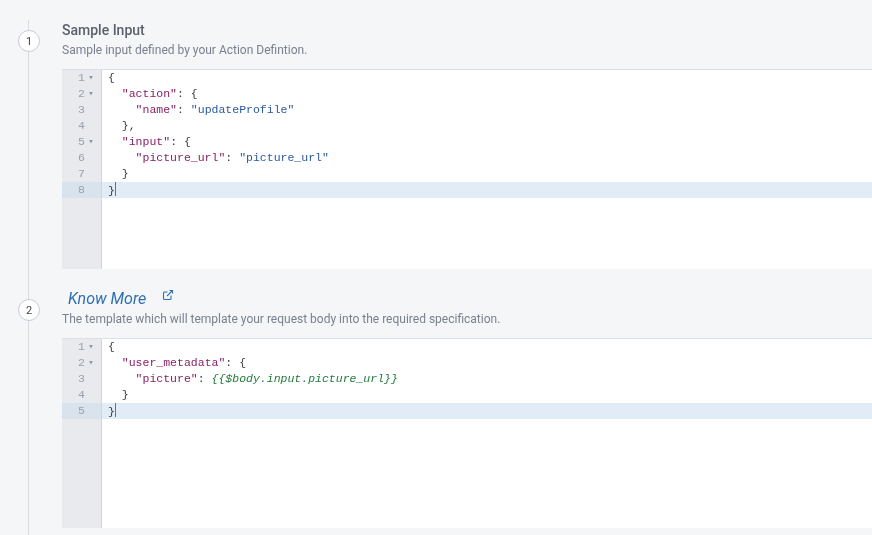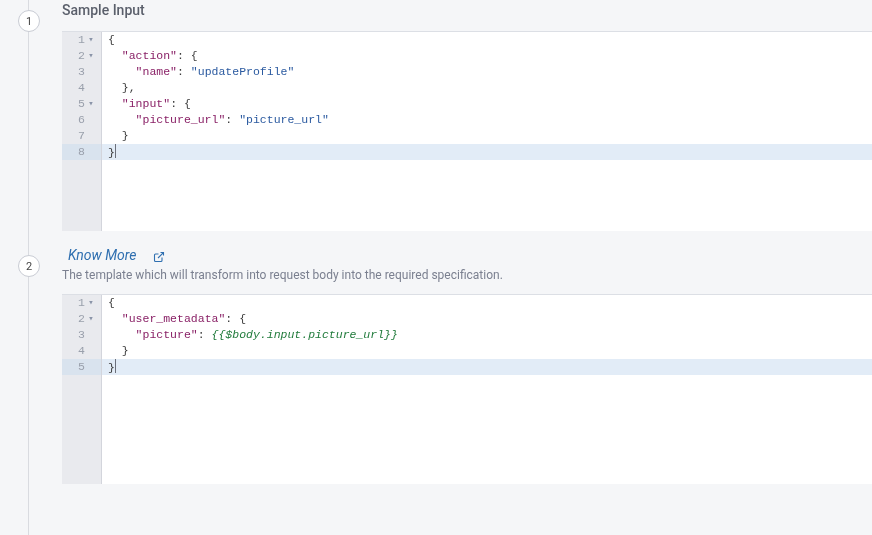--- a/index.html
+++ b/index.html
@@ -39,34 +39,35 @@
     border: 1px solid #c9ccd4;
     border-radius: 50%;
     font-size: 11px;
     color: #444;
     display: flex;
     align-items: center;
     justify-content: center;
     z-index: 2;
   }
   .step-header {
+    margin-top: 20px;
   }
   .step-title {
     font-size: 14px;
     color: #5a5f6b;
     font-weight: 500;
     display: inline;
   }
   .step-link {
-    font-size: 14px;
+    font-size: 16px;
     color: #2f6fb0;
     font-style: italic;
     margin-left: 6px;
     display: inline-flex;
-    align-items: flex-end;
+    align-items: flex-start;
     gap: 16px;
     cursor: pointer;
   }
   .step-desc {
     font-size: 12px;
     color: #7b8090;
     margin-top: 4px;
   }
   .editor {
     margin-top: 12px;
@@ -141,20 +142,21 @@
 </head>
 <body>
 
 <div class="page">
   <div class="timeline-line"></div>
 
   <div class="step">
     <div class="step-badge">1</div>
     <div class="step-header">
       <span class="step-title">Sample Input</span>
+      <div class="step-desc">Sample input defined by your Action Defintion.</div>
     </div>
     <div class="editor">
       <div class="gutter" id="g0">
           <div class="gline">
             <span>1</span>
             <span class="fold">▾</span>
           </div>
           <div class="gline">
             <span>2</span>
             <span class="fold">▾</span>
@@ -192,21 +194,21 @@
     <div class="step-badge">2</div>
     <div class="step-header">
       <a class="step-link">
         <span>Know More</span>
         <svg class="ext-icon" viewBox="0 0 24 24" fill="none" stroke="#2f6fb0" stroke-width="2.2">
           <path d="M18 13v6a2 2 0 0 1-2 2H5a2 2 0 0 1-2-2V8a2 2 0 0 1 2-2h6"></path>
           <polyline points="15 3 21 3 21 9"></polyline>
           <line x1="10" y1="14" x2="21" y2="3"></line>
         </svg>
       </a>
-      <div class="step-desc">The template which will transform into request body into the required specification.</div>
+      <div class="step-desc">The template which will template your request body into the required specification.</div>
     </div>
     <div class="editor short">
       <div class="gutter" id="g1">
           <div class="gline">
             <span>1</span>
             <span class="fold">▾</span>
           </div>
           <div class="gline">
             <span>2</span>
             <span class="fold">▾</span>

